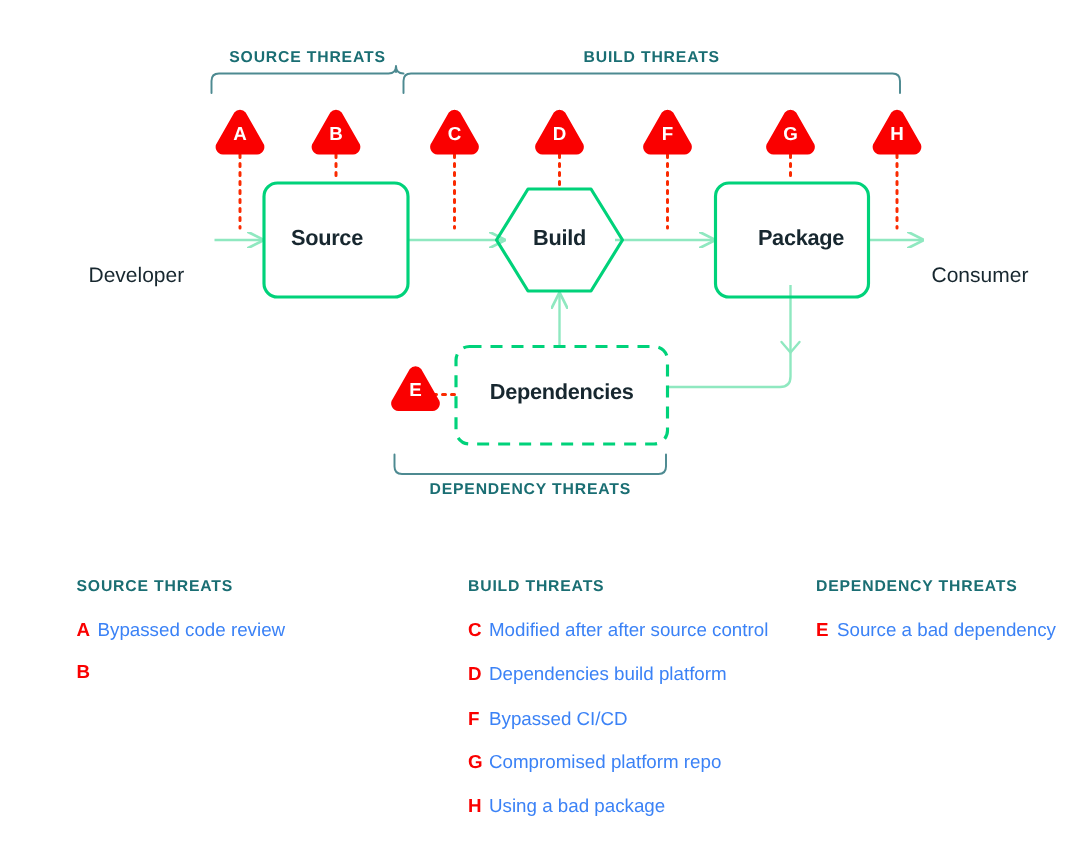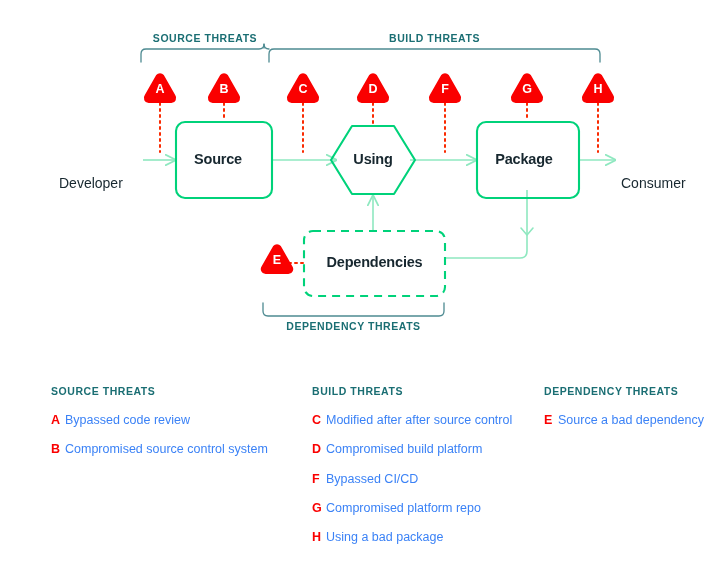--- a/index.html
+++ b/index.html
@@ -189,22 +189,22 @@
   </svg>
 
   <div class="abs bracket-label" style="left:126px; top:32px; width:128px; text-align:center;">SOURCE THREATS</div>
   <div class="abs bracket-label" style="left:254px; top:32px; width:331px; text-align:center;">BUILD THREATS</div>
   <div class="abs bracket-label" style="left:248px; top:320px; width:181px; text-align:center;">DEPENDENCY THREATS</div>
 
   <div class="abs endpoint-label" style="left:44px; top:151px;">Developer</div>
   <div class="abs endpoint-label" style="left:606px; top:151px;text-align:right;">Consumer</div>
 
   <div class="abs node-label" style="left:161px; top:151px; width:84px; text-align:center;">Source</div>
-  <div class="abs node-label" style="left:316px; top:151px; width:84px; text-align:center;">Using</div>
-  <div class="abs node-label" style="left:462px; top:151px; width:94px; text-align:center;">Package</div>
+  <div class="abs node-label" style="left:316px; top:151px; width:84px; text-align:center;">Build</div>
+  <div class="abs node-label" style="left:462px; top:151px; width:94px; text-align:center;padding-left:10px;">Package</div>
   <div class="abs node-label" style="left:289px; top:254px; width:141px; text-align:center;">Dependencies</div>
 
   <div class="abs marker-letter" style="left:130px; top:82px;">A</div>
   <div class="abs marker-letter" style="left:194px; top:82px;">B</div>
   <div class="abs marker-letter" style="left:273px; top:82px;">C</div>
   <div class="abs marker-letter" style="left:343px; top:82px;">D</div>
   <div class="abs marker-letter" style="left:415px; top:82px;">F</div>
   <div class="abs marker-letter" style="left:497px; top:82px;">G</div>
   <div class="abs marker-letter" style="left:568px; top:82px;">H</div>
   <div class="abs marker-letter" style="left:247px; top:253px;">E</div>
@@ -212,33 +212,32 @@
   <div id="legend">
 
     <div class="legend-col col-source">
       <div class="legend-heading">SOURCE THREATS</div>
       <div class="legend-item">
         <span class="legend-key">A</span>
         <span class="legend-text">Bypassed code review</span>
       </div>
       <div class="legend-item">
         <span class="legend-key">B</span>
-        <span class="legend-text">Compromised source control system</span>
       </div>
     </div>
 
     <div class="legend-col col-build">
       <div class="legend-heading">BUILD THREATS</div>
       <div class="legend-item">
         <span class="legend-key">C</span>
         <span class="legend-text">Modified after after source control</span>
       </div>
       <div class="legend-item">
         <span class="legend-key">D</span>
-        <span class="legend-text">Compromised build platform</span>
+        <span class="legend-text">Dependencies build platform</span>
       </div>
       <div class="legend-item">
         <span class="legend-key">F</span>
         <span class="legend-text">Bypassed CI/CD</span>
       </div>
       <div class="legend-item">
         <span class="legend-key">G</span>
         <span class="legend-text">Compromised platform repo</span>
       </div>
       <div class="legend-item">

